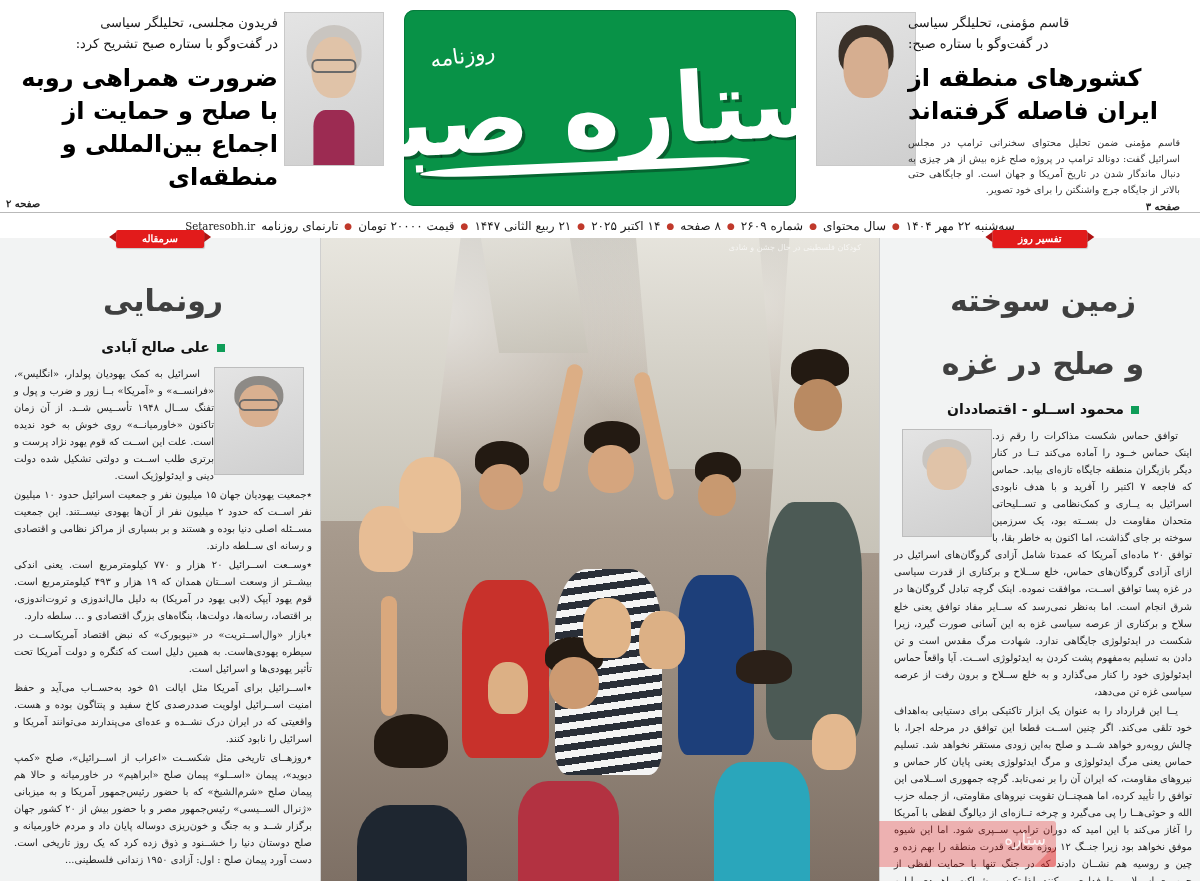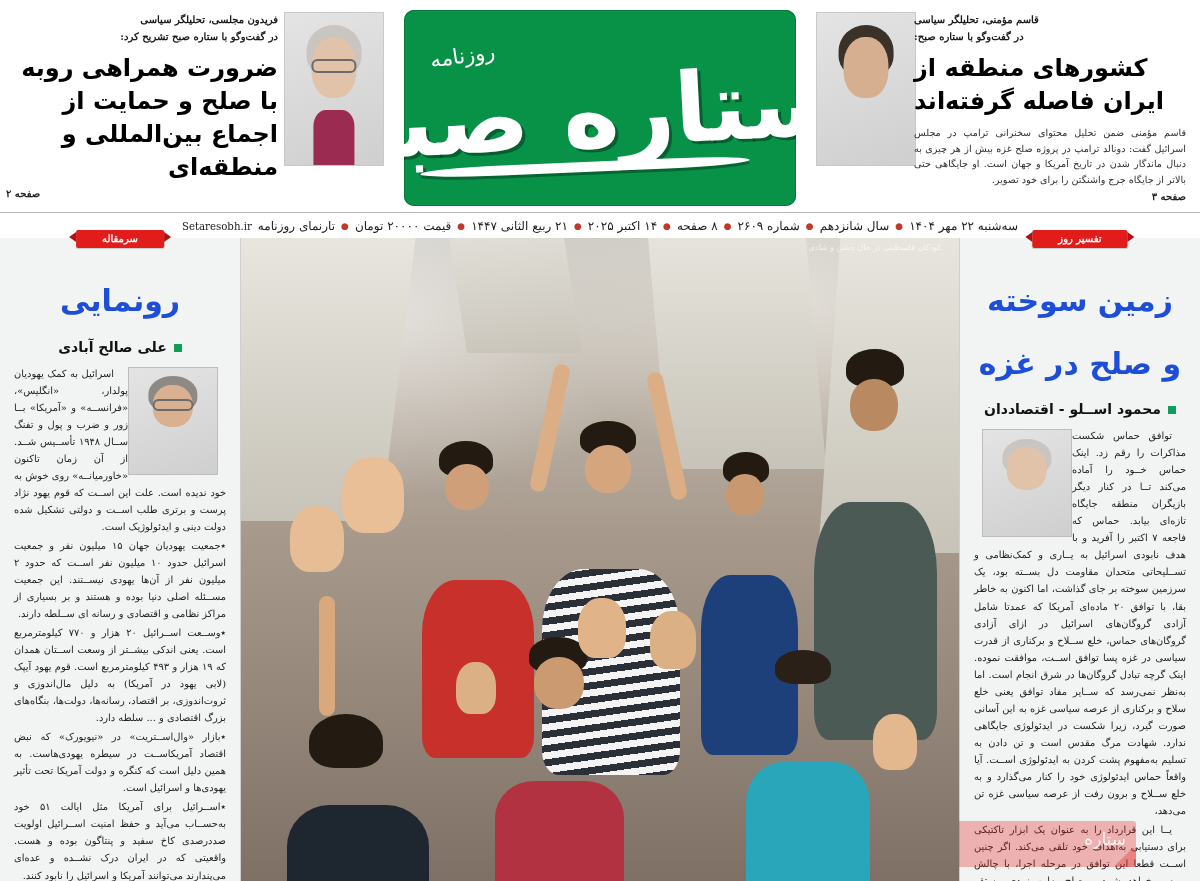--- a/index.html
+++ b/index.html
@@ -92,24 +92,24 @@
     background:#9c2b52;border-radius:30% 30% 0 0;}
   .face .glasses{position:absolute;left:50%;top:30%;width:42%;height:7%;transform:translateX(-50%);
     border:2px solid #6a6a6a;border-radius:6px;}
 
   .hdr-text{
     position:absolute;top:12px;
     width:272px;
     text-align:justify;
     direction:rtl;
   }
-  .hdr-text.left{left:110px;text-align:left;}
+  .hdr-text.left{left:104px;text-align:left;}
   .hdr-text.right{right:118px;text-align:right;}
   .kicker{
-    font-size:10px;color:#1a1a1a;line-height:1.65;font-weight:700;
+    font-size:13px;color:#1a1a1a;line-height:1.65;font-weight:400;
     font-family:"DejaVu Serif","Liberation Serif",serif;
   }
   .hdr-head{
     font-size:24px;font-weight:bold;line-height:1.38;color:#000;margin-top:7px;
     font-family:"DejaVu Sans","Liberation Sans",sans-serif;
   }
   .hdr-lead{
     font-size:9.6px;line-height:1.62;color:#2c2c2c;margin-top:7px;text-align:justify;
     font-family:"DejaVu Serif","Liberation Serif",serif;
   }
@@ -143,21 +143,21 @@
   
   .body{
     position:absolute;left:0;top:238px;width:1200px;height:643px;
     display:flex;flex-direction:row;
     background:#f2f3f3;
   }
   .col{
     position:relative;box-sizing:border-box;
     background:#f2f3f3;
   }
-  .col.side{width:240px;padding:22px 14px 6px 14px;}
+  .col.side{width:320px;padding:22px 8px 6px 14px;}
   .col.center{flex:1;padding:0;background:#f2f3f3;}
   .vrule{width:1px;background:#cfcfcf;}
 
   .tag{
     position:absolute;top:-8px;left:50%;transform:translateX(-50%);
     background:#e21b1b;color:#fff;
     font-size:10px;font-weight:bold;
     padding:3px 26px 4px 26px;
     border-radius:2px;
     letter-spacing:.3px;
@@ -165,21 +165,21 @@
     box-shadow:0 1px 1px rgba(0,0,0,.18);
   }
   .tag::before,.tag::after{
     content:"";position:absolute;top:2px;width:0;height:0;
     border-top:5px solid transparent;border-bottom:5px solid transparent;
   }
   .tag::before{left:-7px;border-right:7px solid #b01212;}
   .tag::after{right:-7px;border-left:7px solid #b01212;}
 
   .col-title{
-    text-align:center;font-weight:bold;color:#1d4ed8;
+    text-align:center;font-weight:bold;color:#404040;
     font-size:30px;line-height:1.42;margin:20px 0 0 0;
     font-family:"DejaVu Sans","Liberation Sans",sans-serif;
   }
   .byline{
     text-align:center;font-size:14px;font-weight:bold;color:#111;
     margin:16px 0 10px 0;
     font-family:"DejaVu Sans","Liberation Sans",sans-serif;
   }
   .byline .sq{
     display:inline-block;width:8px;height:8px;background:#0f9d58;
@@ -330,21 +330,21 @@
         <div class="kicker">در گفت‌وگو با ستاره صبح تشریح کرد:</div>
         <div class="hdr-head">ضرورت همراهی روبه با صلح و حمایت از اجماع بین‌المللی و منطقه‌ای</div>
         <div class="pageref">صفحه ۲</div>
       </div>
     </div>
   </div>
 
   <div class="infobar">
     <span class="txt">سه‌شنبه ۲۲ مهر ۱۴۰۴</span>
     <span class="sep">●</span>
-    <span class="txt">سال شانزدهم</span>
+    <span class="txt">سال محتوای</span>
     <span class="sep">●</span>
     <span class="txt">شماره ۲۶۰۹</span>
     <span class="sep">●</span>
     <span class="txt">۸ صفحه</span>
     <span class="sep">●</span>
     <span class="txt">۱۴ اکتبر ۲۰۲۵</span>
     <span class="sep">●</span>
     <span class="txt">۲۱ ربیع الثانی ۱۴۴۷</span>
     <span class="sep">●</span>
     <span class="txt">قیمت ۲۰۰۰۰ تومان</span>

